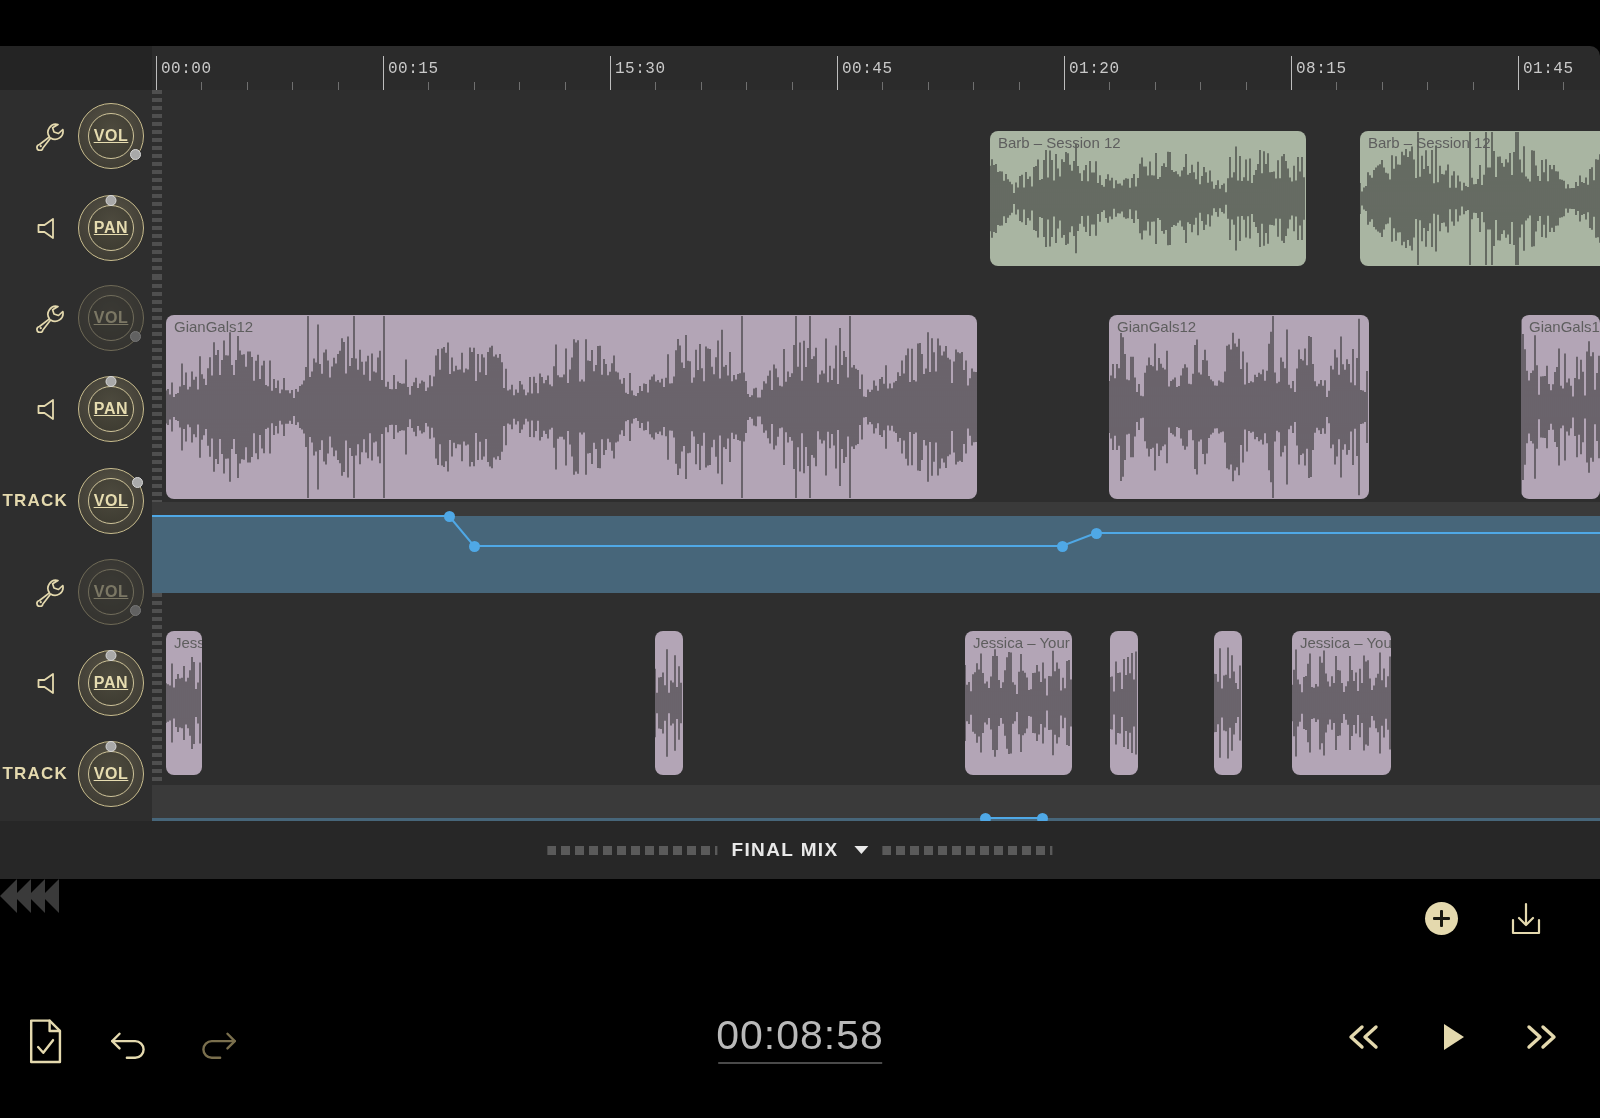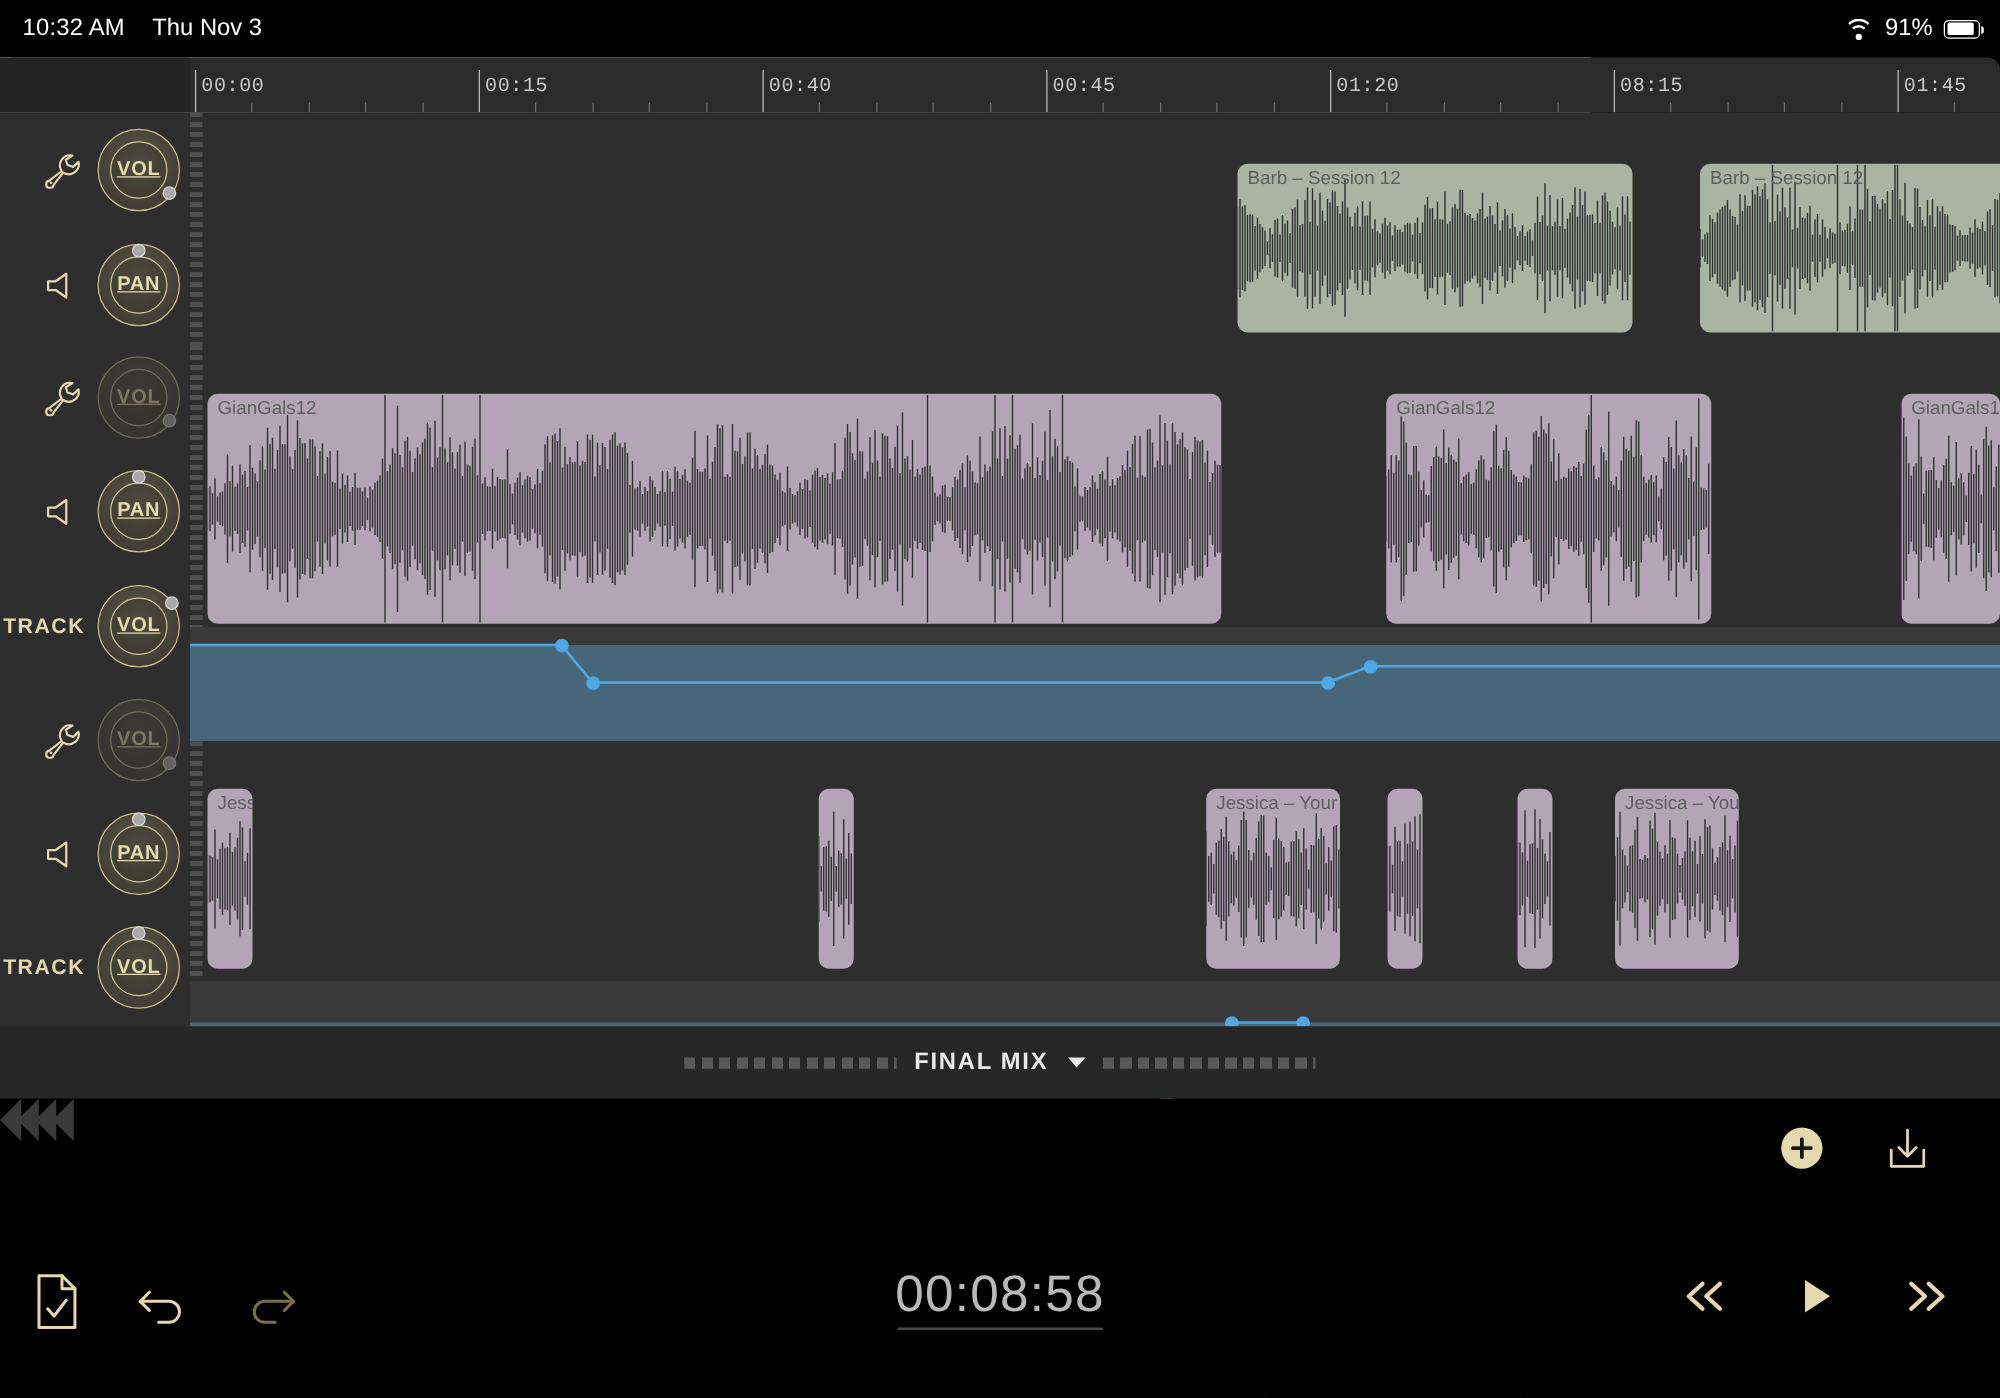--- a/index.html
+++ b/index.html
@@ -29,21 +29,21 @@
   .wifi i:nth-child(2){ width:15px; height:15px; top:5.5px; }
   .wifi i:nth-child(3){ width:7px; height:7px; top:10px;
       border:0; background:#fff; border-radius:50%; height:5px; width:5px; top:13px;}
   .batt-pct { font-size:19px; color:#fff; }
   .batt { width:29px; height:15px; border:1.8px solid #fff; border-radius:4px; position:relative; padding:1.6px; }
   .batt::after { content:""; position:absolute; right:-4px; top:4px; width:2.5px; height:6px;
      background:#fff; border-radius:0 2px 2px 0; }
   .batt > span { display:block; height:100%; background:#fff; border-radius:1.5px; }
 
   
-  .editor { position:absolute; left:0; top:46px; width:1273px; height:775px; background:#ffffff; }
+  .editor { position:absolute; left:0; top:46px; width:1273px; height:775px; background:#f0abfc; }
 
   
   .ruler { position:absolute; left:0; top:0; width:1600px; height:44px; background:#2b2b2b;
            border-top-left-radius:10px; border-top-right-radius:10px; }
   .ruler .rl-gap { position:absolute; left:0; top:0; width:152px; height:44px; background:#242424; }
   .tick { position:absolute; top:10px; width:1px; background:#8d8d8d; }
   .tick.major { height:34px; background:#bdbdbd; top:10px; }
   .tick.minor { height:8px; top:36px; background:#6f6f6f; }
   .tick-label { position:absolute; top:14px; font-size:16px; color:#c9c9c9;
                 font-family:"Liberation Mono", monospace; letter-spacing:.5px; }
@@ -122,56 +122,39 @@
              font-family:"Liberation Sans", sans-serif; }
   .tc-underline { margin-top:3px; height:1.5px; background:#4a4a4a; width:164px; margin-left:auto; margin-right:auto;}
   .transport-right { position:absolute; right:26px; top:1012px; width:260px; height:60px; }
   .tr-btn { position:absolute; top:0; width:52px; height:50px; }
 </style>
 </head>
 <body>
 
 <div class="app">
 
-  <div class="statusbar">
-    <div class="sb-left">
-      <span class="sb-time">10:32 AM</span>
-      <span class="sb-date">Thu Nov 3</span>
-    </div>
-    <div class="sb-right">
-      <span class="wifi">
-          <i></i>
-          <i></i>
-          <i></i>
-        </span>
-      <span class="batt-pct">91%</span>
-      <span class="batt">
-          <span style="width:91%"></span>
-        </span>
-    </div>
-  </div>
 
   <div class="editor">
 
     <div class="ruler" id="ruler">
       <div class="rl-gap"></div>
     <div class="tick major" style="left: 156px;"></div>
         <div class="tick-label" style="left: 161px;">00:00</div>
         <div class="tick minor" style="left: 201.4px;"></div>
         <div class="tick minor" style="left: 246.8px;"></div>
         <div class="tick minor" style="left: 292.2px;"></div>
         <div class="tick minor" style="left: 337.6px;"></div>
         <div class="tick major" style="left: 383px;"></div>
         <div class="tick-label" style="left: 388px;">00:15</div>
         <div class="tick minor" style="left: 428.4px;"></div>
         <div class="tick minor" style="left: 473.8px;"></div>
         <div class="tick minor" style="left: 519.2px;"></div>
         <div class="tick minor" style="left: 564.6px;"></div>
         <div class="tick major" style="left: 610px;"></div>
-        <div class="tick-label" style="left: 615px;">00:40</div>
+        <div class="tick-label" style="left: 615px;">15:30</div>
         <div class="tick minor" style="left: 655.4px;"></div>
         <div class="tick minor" style="left: 700.8px;"></div>
         <div class="tick minor" style="left: 746.2px;"></div>
         <div class="tick minor" style="left: 791.6px;"></div>
         <div class="tick major" style="left: 837px;"></div>
         <div class="tick-label" style="left: 842px;">00:45</div>
         <div class="tick minor" style="left: 882.4px;"></div>
         <div class="tick minor" style="left: 927.8px;"></div>
         <div class="tick minor" style="left: 973.2px;"></div>
         <div class="tick minor" style="left: 1018.6px;"></div>

